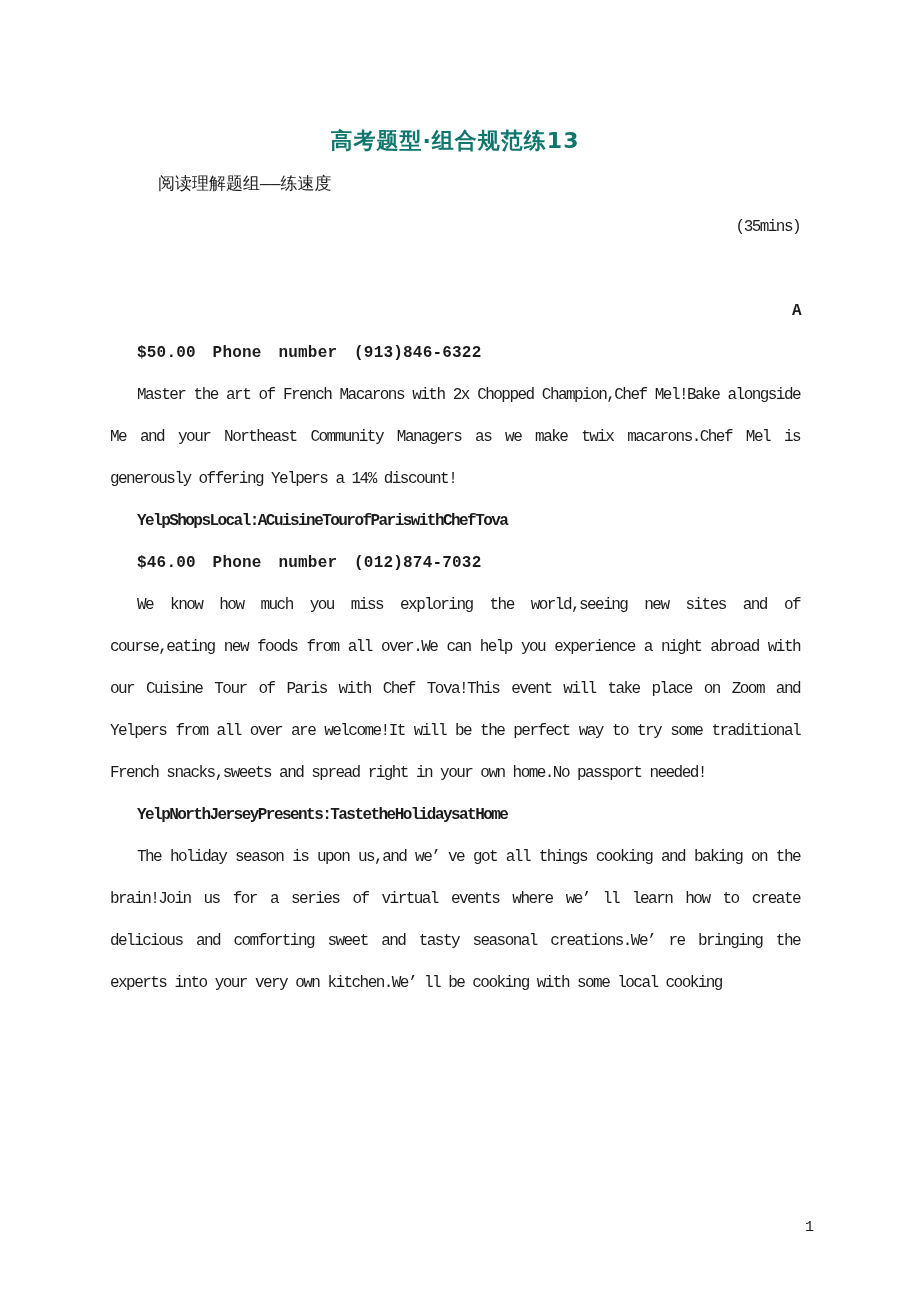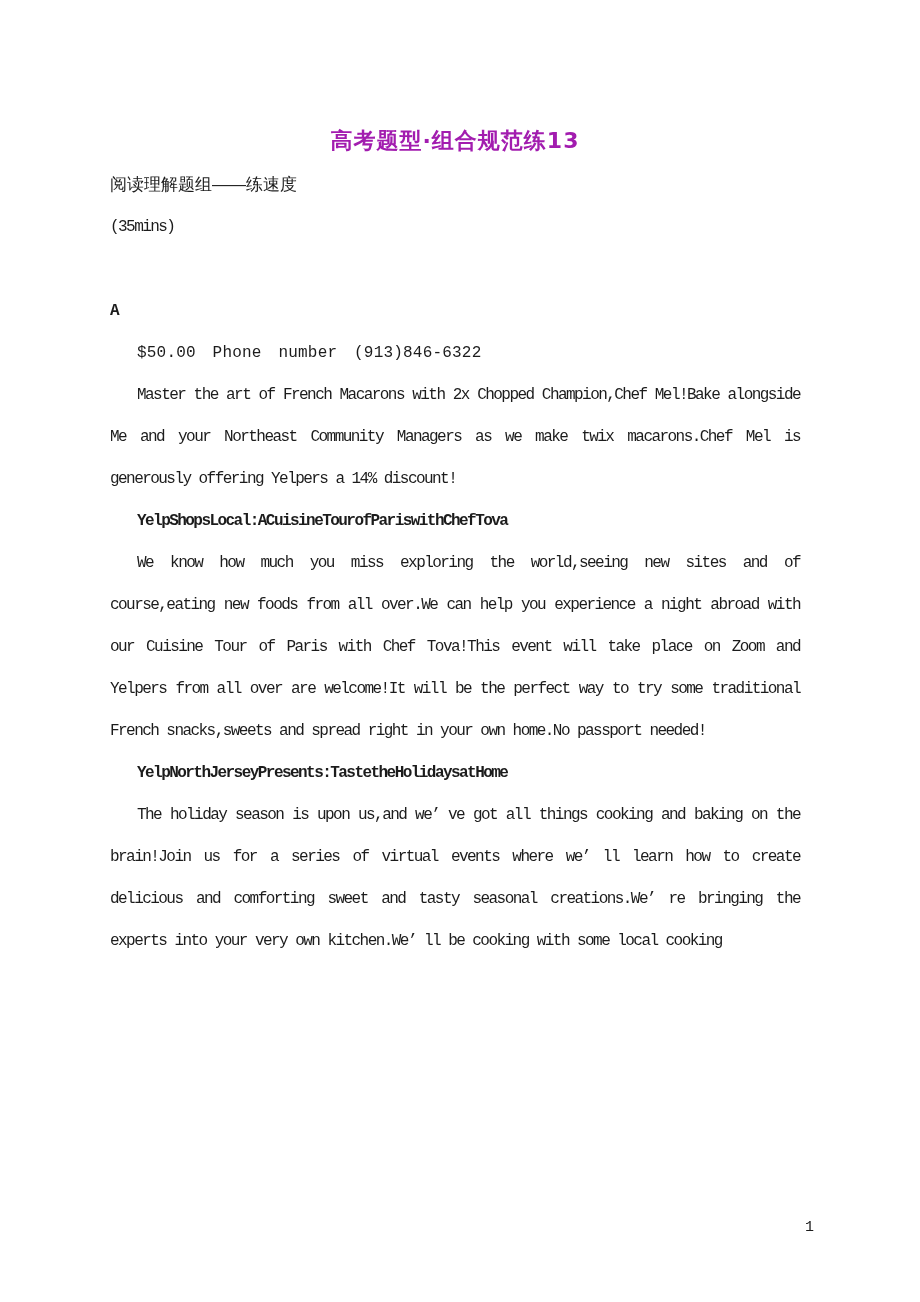--- a/index.html
+++ b/index.html
@@ -27,42 +27,44 @@
     width: 690px;
   }
   
   .doc-title {
     padding-top: 118px;
     line-height: 46px;
     text-align: center;
     font-family: "DejaVu Sans", "Liberation Sans", sans-serif;
     font-size: 22px;
     font-weight: bold;
-    color: #a21caf;
+    color: #0f766e;
     letter-spacing: 1px;
     white-space: nowrap;
   }
   
   .line {
     line-height: 42px;
     font-size: 16px;
     letter-spacing: -1.55px;
     margin: 0;
   }
   .cn {
-    font-family: Liberation Sans, sans-serif;
+    font-family: Liberation Mono, monospace;
     font-size: 17px;
     letter-spacing: 0;
+    margin-left: 48px;
   }
-  .center { text-align: left; }
+  .center { text-align: right; }
   .bold { font-weight: bold; }
   .indent { text-indent: 27px; }
   .price {
     letter-spacing: 0.2px;
     word-spacing: 7px;
+    font-weight: bold;
   }
   .para {
     text-align: justify;
     text-indent: 27px;
   }
   .spacer { height: 42px; }
   .page-number {
     position: absolute;
     top: 1207px;
     right: 106px;
@@ -86,20 +88,21 @@
     <div class="spacer"></div>
 
 
     <div class="line center bold">A</div>
 
 
     <div class="line indent price">$50.00 Phone number (913)846-6322</div>
     <div class="line para">Master the art of French Macarons with 2x Chopped Champion,Chef Mel!Bake alongside Me and your Northeast Community Managers as we make twix macarons.Chef Mel is generously offering Yelpers a 14% discount!</div>
 
     <div class="line bold indent">YelpShopsLocal:ACuisineTourofPariswithChefTova</div>
+    <div class="line indent price">$46.00 Phone number (012)874-7032</div>
     <div class="line para">We know how much you miss exploring the world,seeing new sites and of course,eating new foods from all over.We can help you experience a night abroad with our Cuisine Tour of Paris with Chef Tova!This event will take place on Zoom and Yelpers from all over are welcome!It will be the perfect way to try some traditional French snacks,sweets and spread right in your own home.No passport needed!</div>
 
     <div class="line bold indent">YelpNorthJerseyPresents:TastetheHolidaysatHome</div>
     <div class="line para">The holiday season is upon us,and we’ ve got all things cooking and baking on the brain!Join us for a series of virtual events where we’ ll learn how to create delicious and comforting sweet and tasty seasonal creations.We’ re bringing the experts into your very own kitchen.We’ ll be cooking with some local cooking</div>
 
   </div>
 
   <div class="page-number">1</div>
 </div>
 

